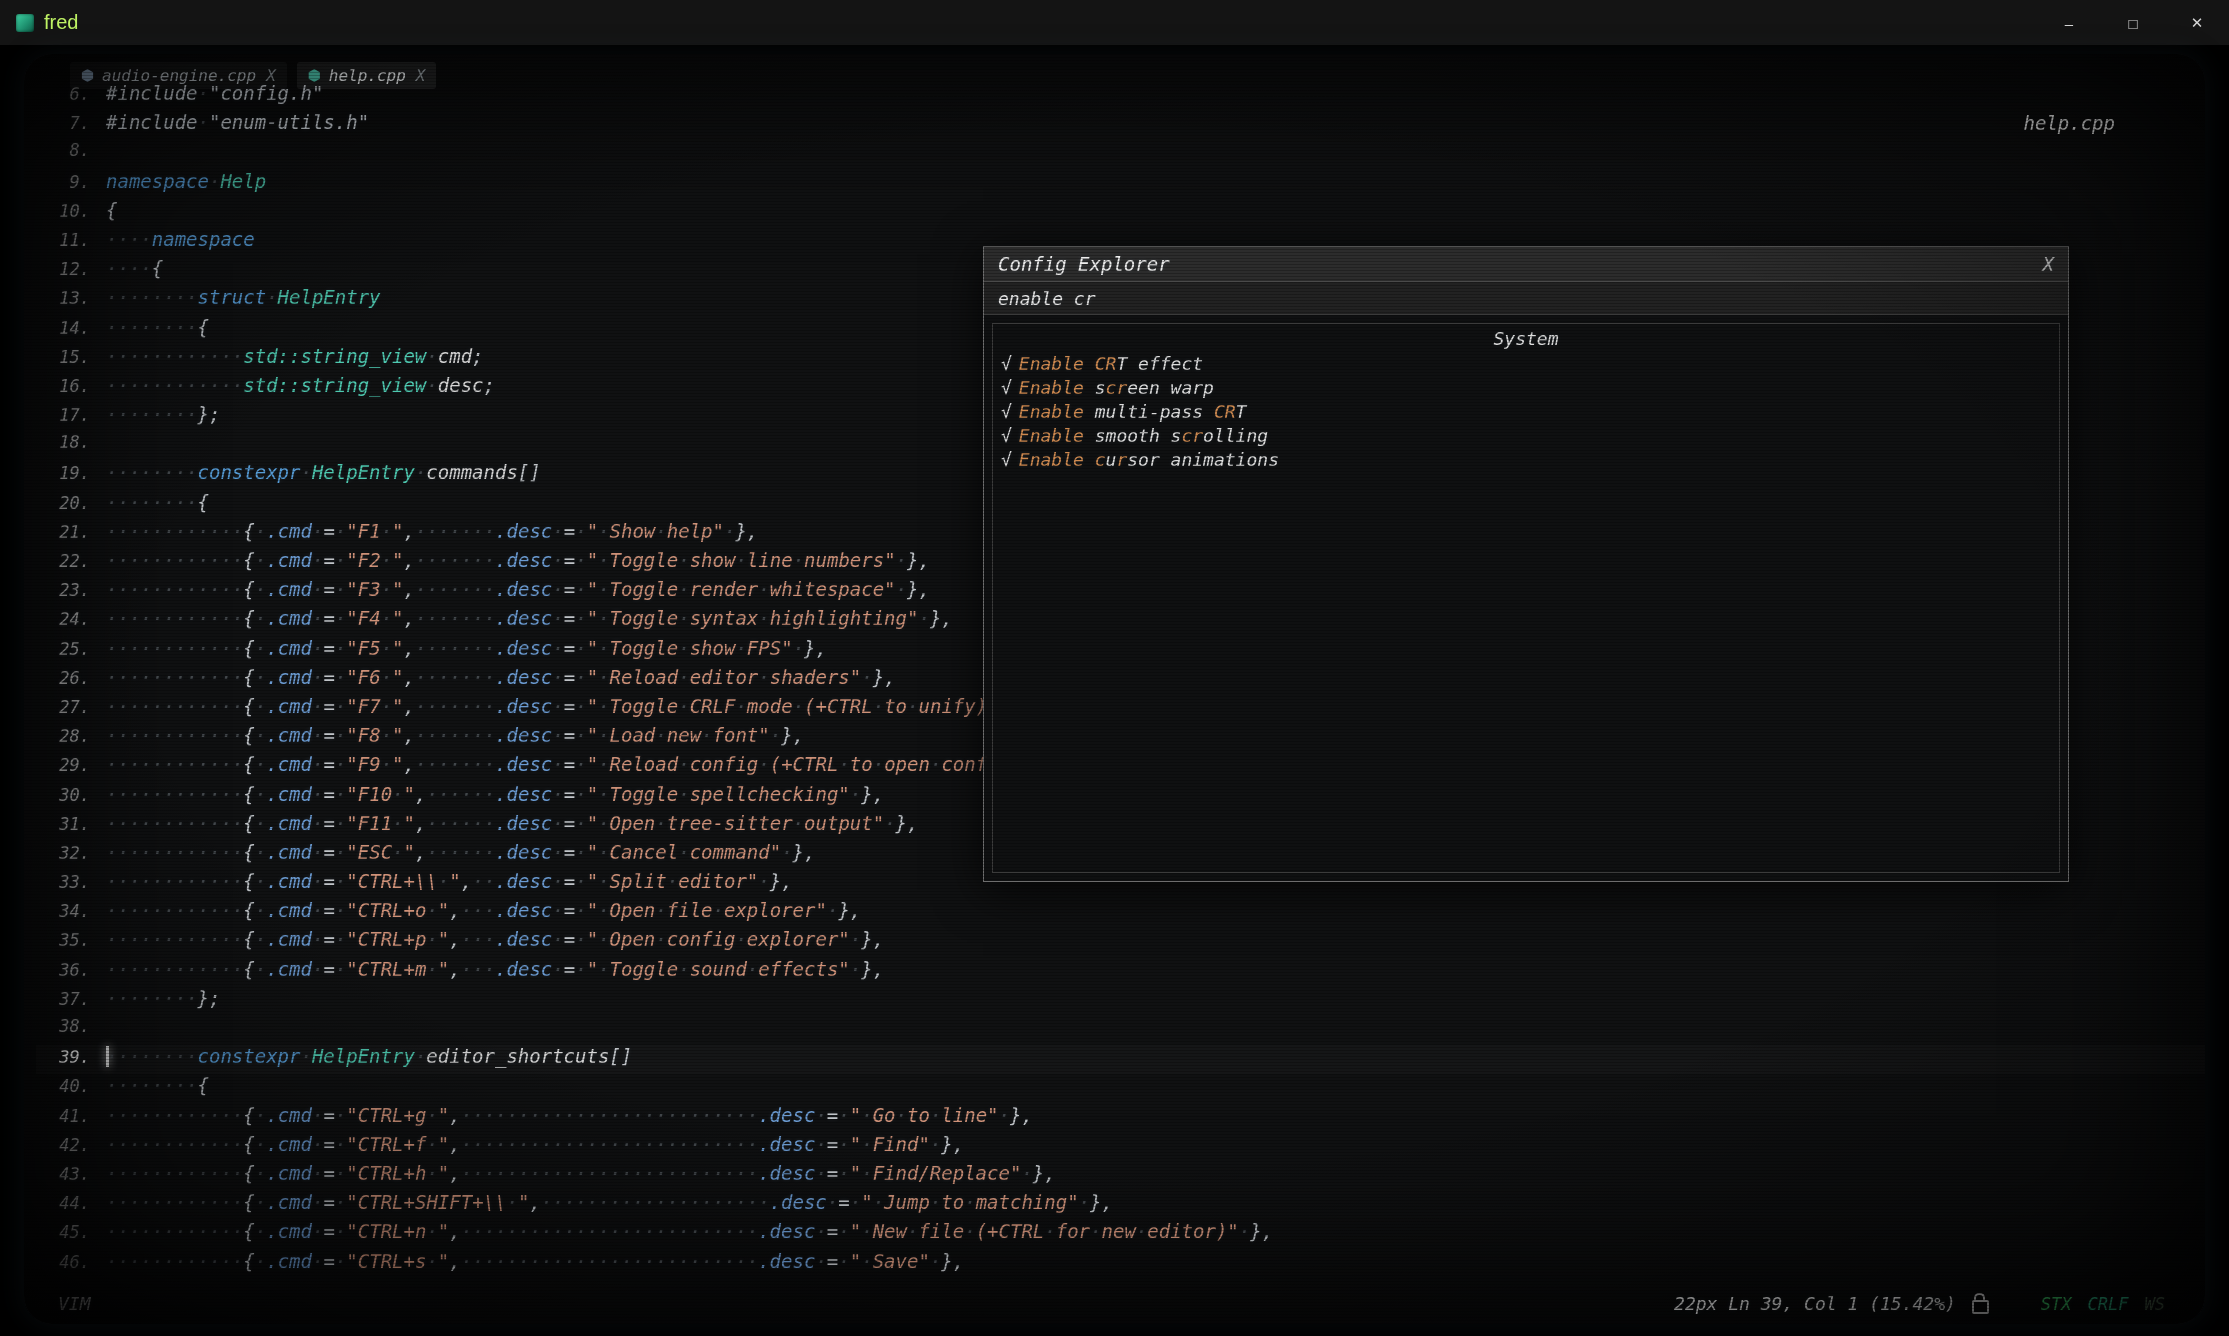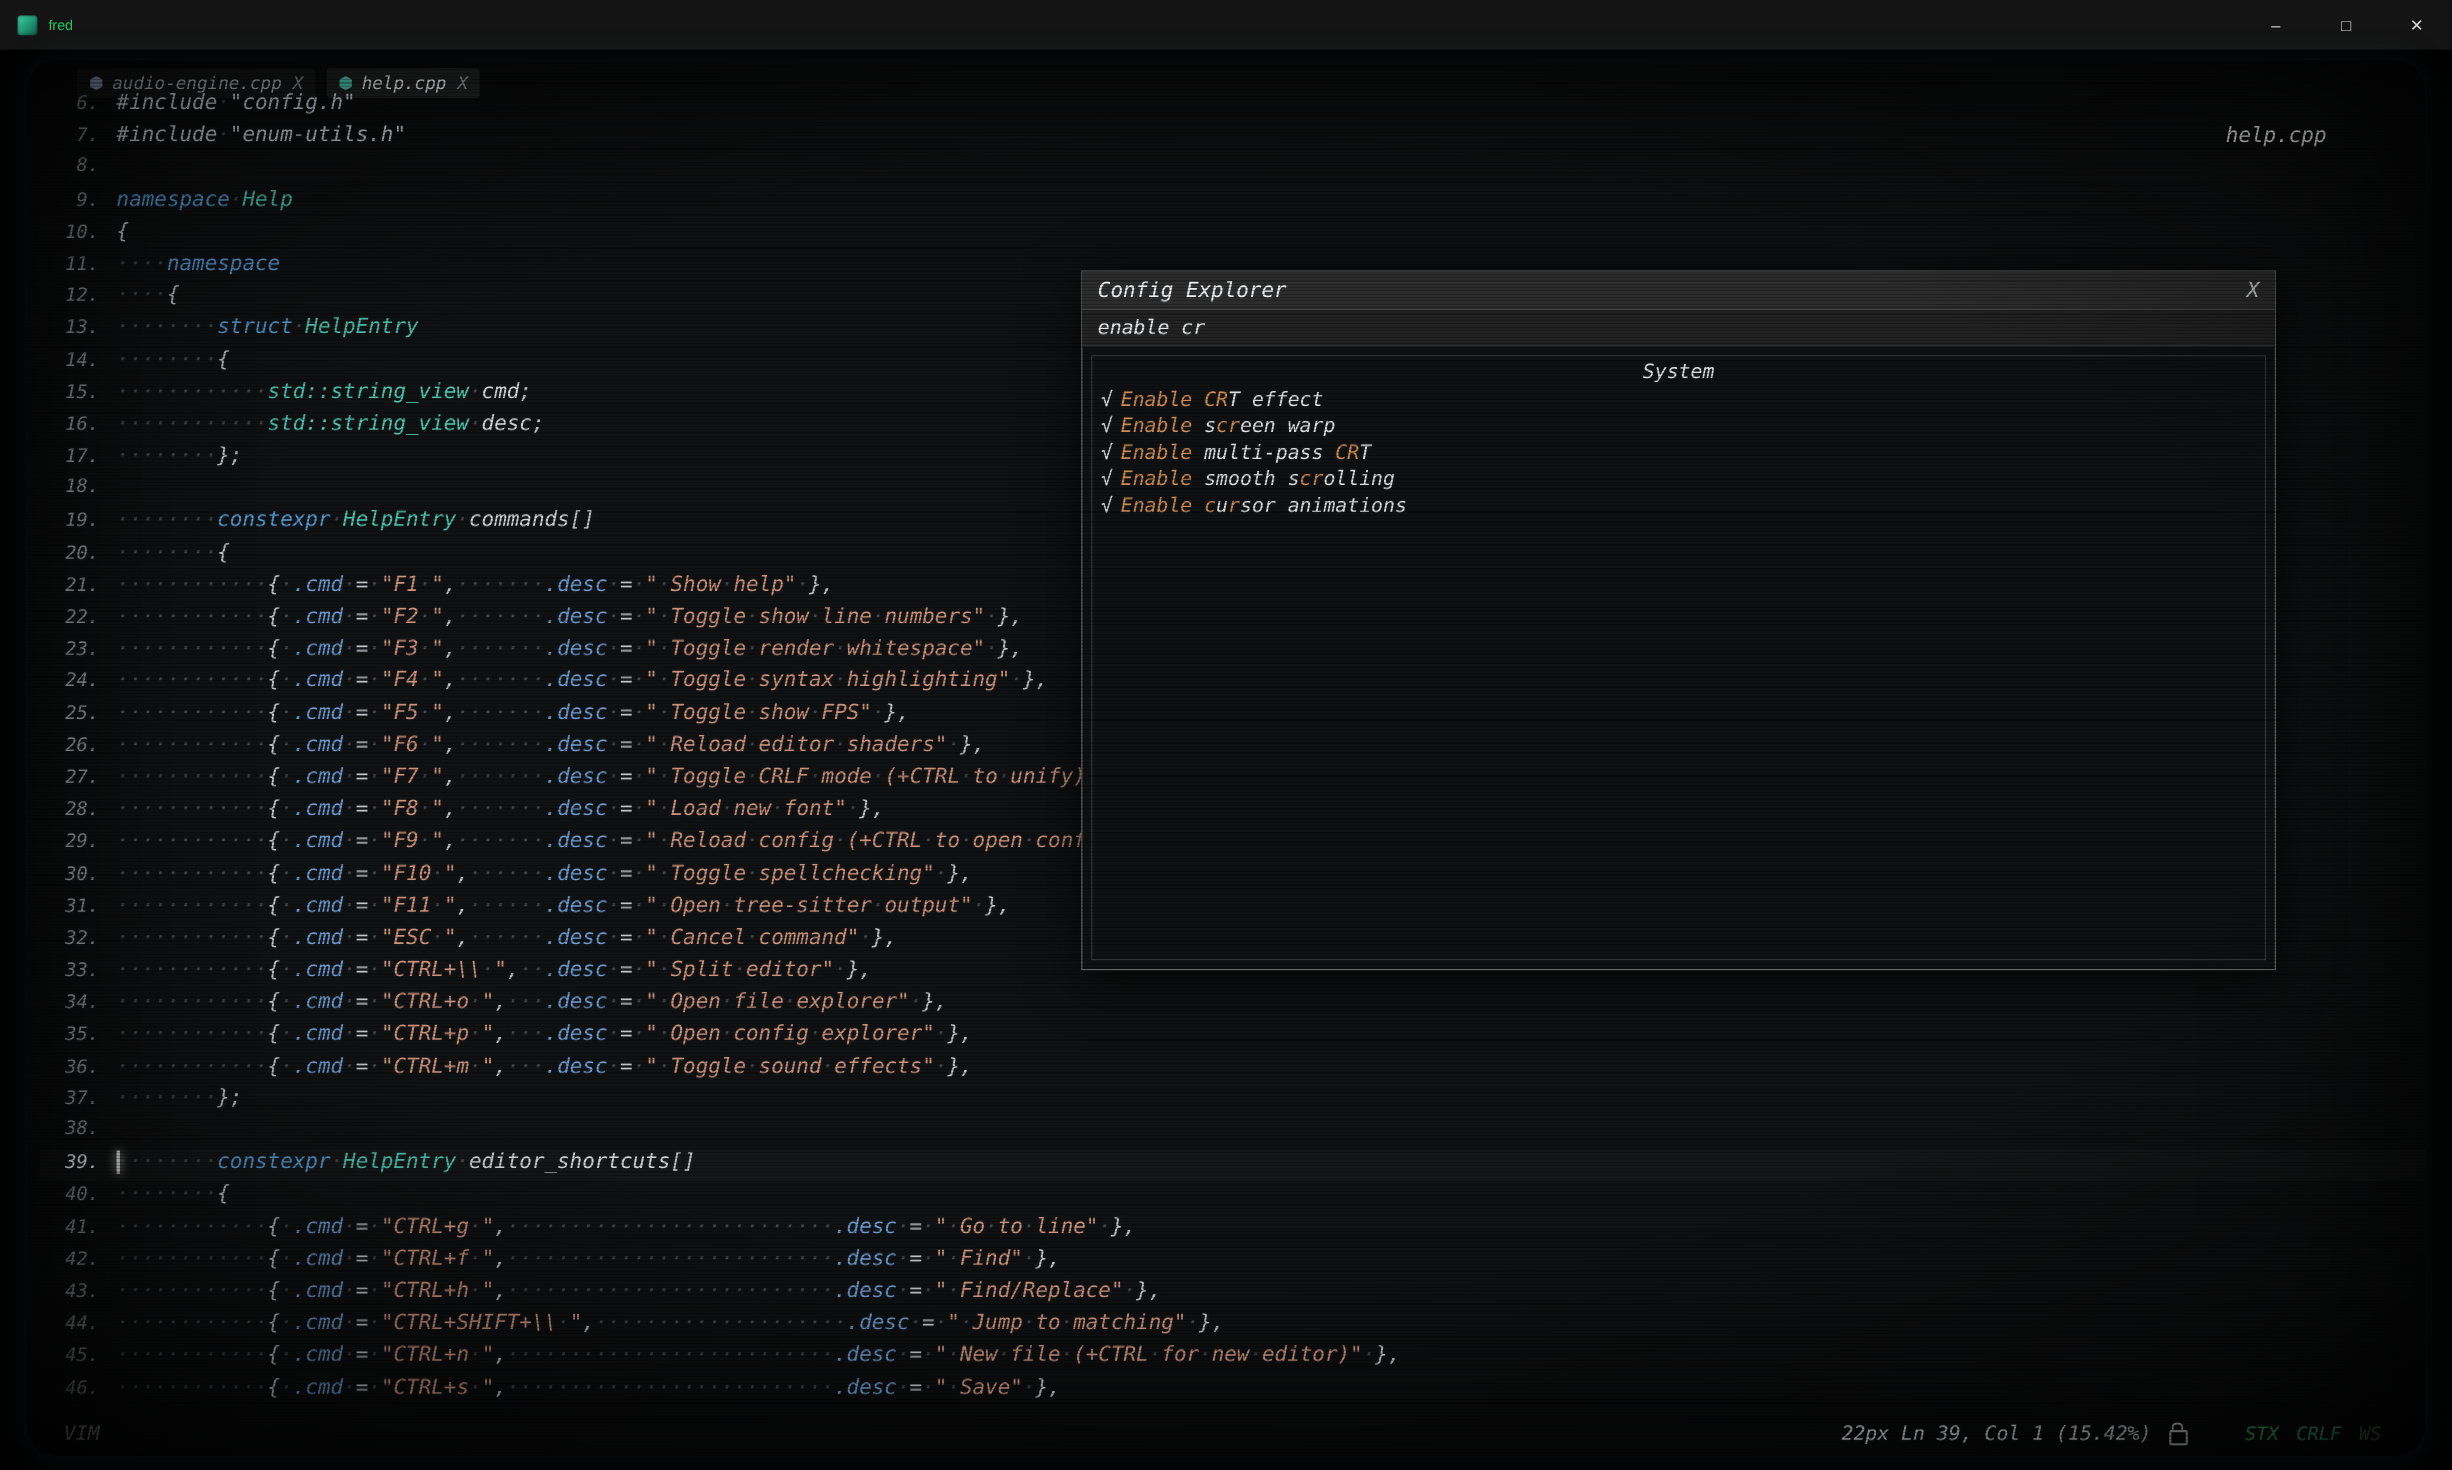--- a/index.html
+++ b/index.html
@@ -1,21 +1,21 @@
 <!DOCTYPE html>
 <html><head>
 <meta charset="utf-8">
 <style>
   html,body{margin:0;padding:0;background:#000;}
   body{width:2229px;height:1336px;position:relative;overflow:hidden;font-family:"Liberation Sans",sans-serif;}
 
   
   .titlebar{position:absolute;top:0;left:0;right:0;height:46px;background:#141414;display:flex;align-items:center;padding-left:16px;box-sizing:border-box;border-bottom:1px solid #000;}
   .app-icon{width:18px;height:18px;border-radius:3px;background:linear-gradient(135deg,#3ed2a2 0%,#1d8f6e 60%,#0e5b46 100%);margin-right:10px;box-shadow:inset 0 0 3px rgba(0,0,0,.6);}
-  .app-title{color:#22c55e;font-size:13px;}
+  .app-title{color:#bef264;font-size:20px;}
   .win-controls{margin-left:auto;display:flex;height:100%;}
   .win-btn{width:64px;height:46px;display:flex;align-items:center;justify-content:center;color:#d5d5d5;font-size:15px;cursor:default;}
 
   
   .screen{position:absolute;top:54px;left:24px;right:24px;bottom:12px;background:#101112;border-radius:28px;overflow:hidden;box-shadow:inset 0 0 150px 30px rgba(0,0,0,.78), 0 0 30px rgba(35,55,65,.22);}
   .scanlines{position:absolute;inset:0;pointer-events:none;z-index:40;border-radius:inherit;background:repeating-linear-gradient(to bottom, rgba(0,0,0,.26) 0px, rgba(0,0,0,.26) 1px, rgba(0,0,0,0) 1px, rgba(0,0,0,0) 3px);}
   .vignette{position:absolute;inset:0;pointer-events:none;z-index:41;border-radius:inherit;background:radial-gradient(ellipse 78% 72% at 50% 47%, rgba(0,0,0,0) 55%, rgba(0,0,0,.45) 84%, rgba(0,0,0,.92) 100%);}
 
   
   .tabbar{position:absolute;top:8px;left:46px;display:flex;gap:10px;z-index:5;font:italic 16px "DejaVu Sans Mono",monospace;}

